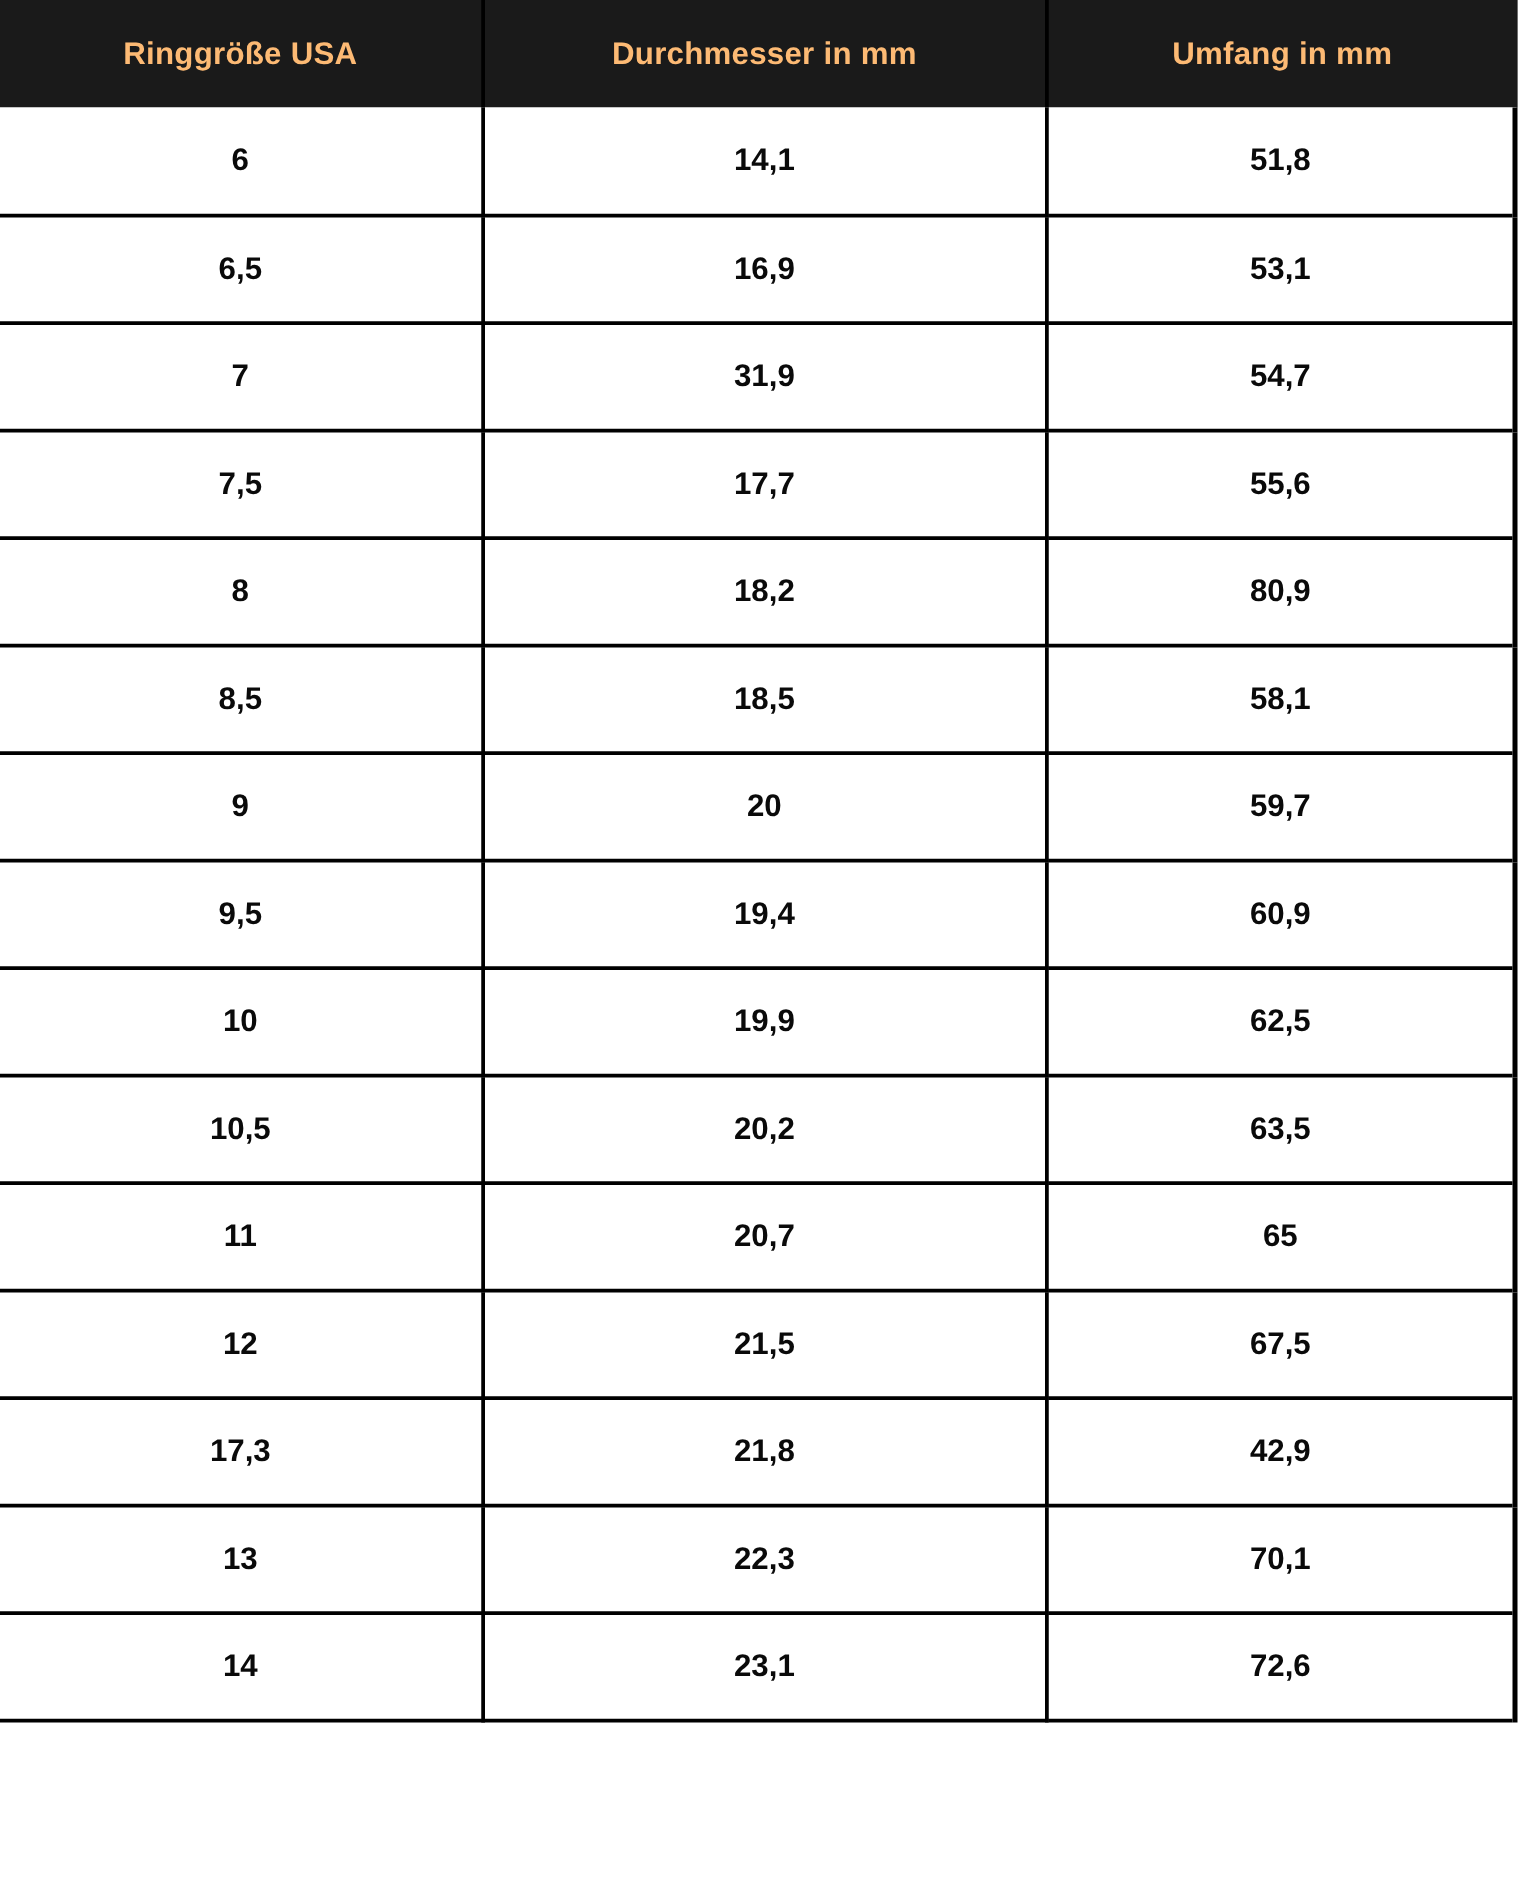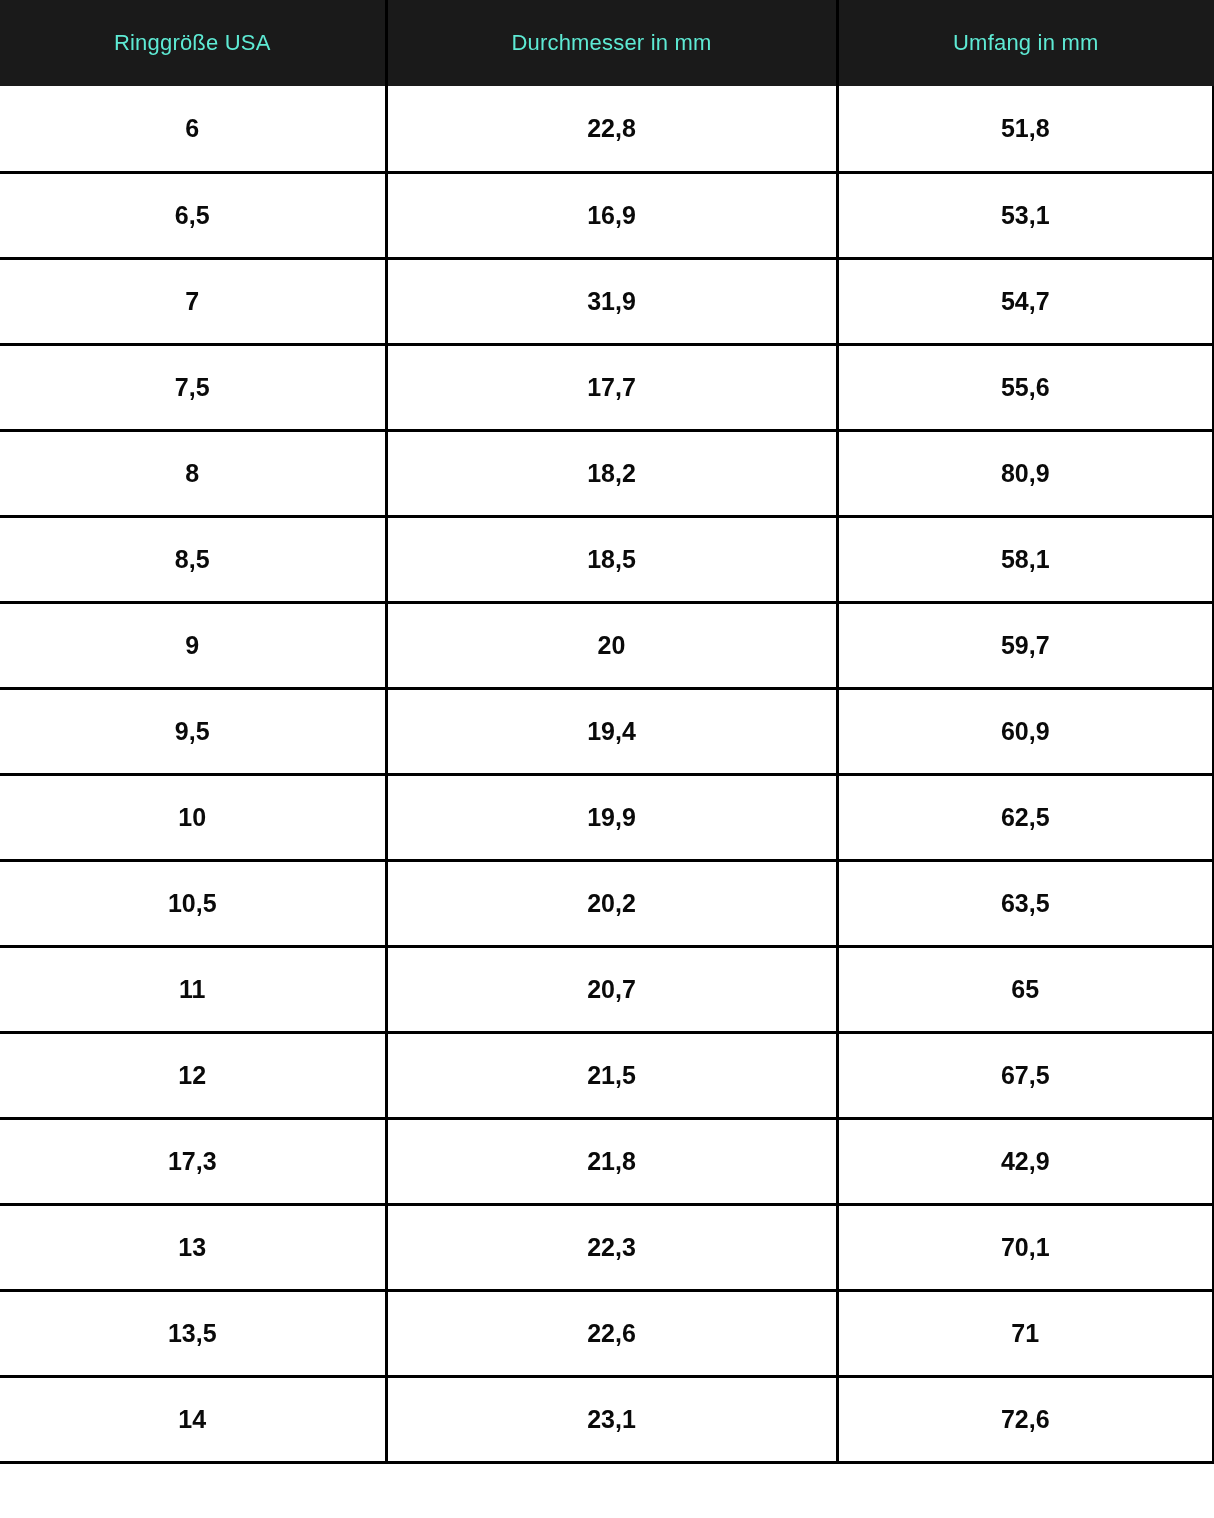--- a/index.html
+++ b/index.html
@@ -22,24 +22,24 @@
     background: #ffffff;
   }
 
   .size-table col.col-size      { width: 386px; }
   .size-table col.col-diameter  { width: 451px; }
   .size-table col.col-circum    { width: 377px; }
 
   
   .size-table thead th {
     background: #1a1a1a;
-    color: #5eead4;
+    color: #fdba74;
     height: 86px;
-    font-size: 22px;
-    font-weight: normal;
+    font-size: 25px;
+    font-weight: bold;
     text-align: center;
     vertical-align: middle;
     letter-spacing: 0.2px;
     padding: 0;
     border-right: 3px solid #000000;
     box-sizing: border-box;
   }
   .size-table thead th:last-child {
     border-right: 2px solid #1a1a1a;
     text-align: center;
@@ -53,21 +53,21 @@
     color: #0a0a0a;
     text-align: center;
     vertical-align: middle;
     padding: 0;
     background: #ffffff;
     border-right: 3px solid #000000;
     border-bottom: 3px solid #000000;
     box-sizing: border-box;
   }
   .size-table tbody td:last-child {
-    border-right: 4px solid #000000;
+    border-right: 8px solid #000000;
   }
   .size-table tbody tr:last-child td {
     border-bottom: 3px solid #000000;
   }
 
   
   .size-table tbody td:first-child,
   .size-table thead th:first-child {
     border-left: 0;
   }
@@ -84,21 +84,21 @@
   <thead>
     <tr>
       <th>Ringgröße USA</th>
       <th>Durchmesser in mm</th>
       <th>Umfang in mm</th>
     </tr>
   </thead>
   <tbody id="table-body">
       <tr>
         <td>6</td>
-        <td>22,8</td>
+        <td>14,1</td>
         <td>51,8</td>
       </tr>
       <tr>
         <td>6,5</td>
         <td>16,9</td>
         <td>53,1</td>
       </tr>
       <tr>
         <td>7</td>
         <td>31,9</td>
@@ -153,23 +153,18 @@
         <td>17,3</td>
         <td>21,8</td>
         <td>42,9</td>
       </tr>
       <tr>
         <td>13</td>
         <td>22,3</td>
         <td>70,1</td>
       </tr>
       <tr>
-        <td>13,5</td>
-        <td>22,6</td>
-        <td>71</td>
-      </tr>
-      <tr>
         <td>14</td>
         <td>23,1</td>
         <td>72,6</td>
       </tr>
     </tbody>
 </table>
 
 </body></html>

